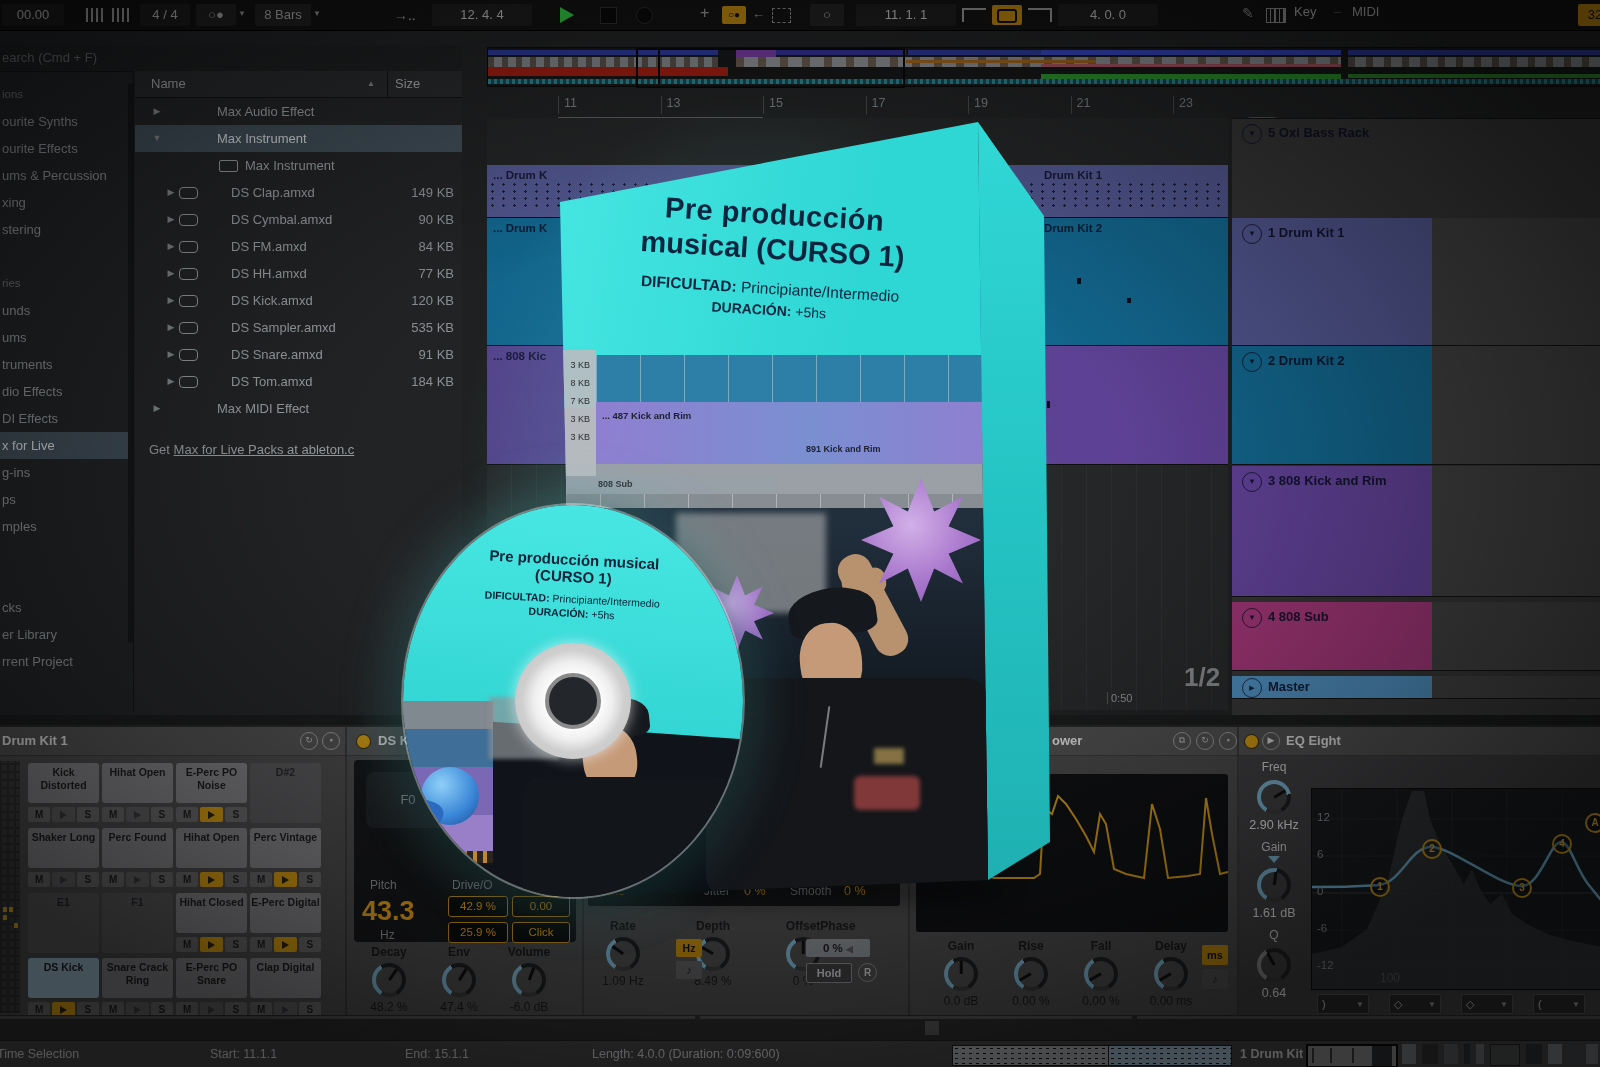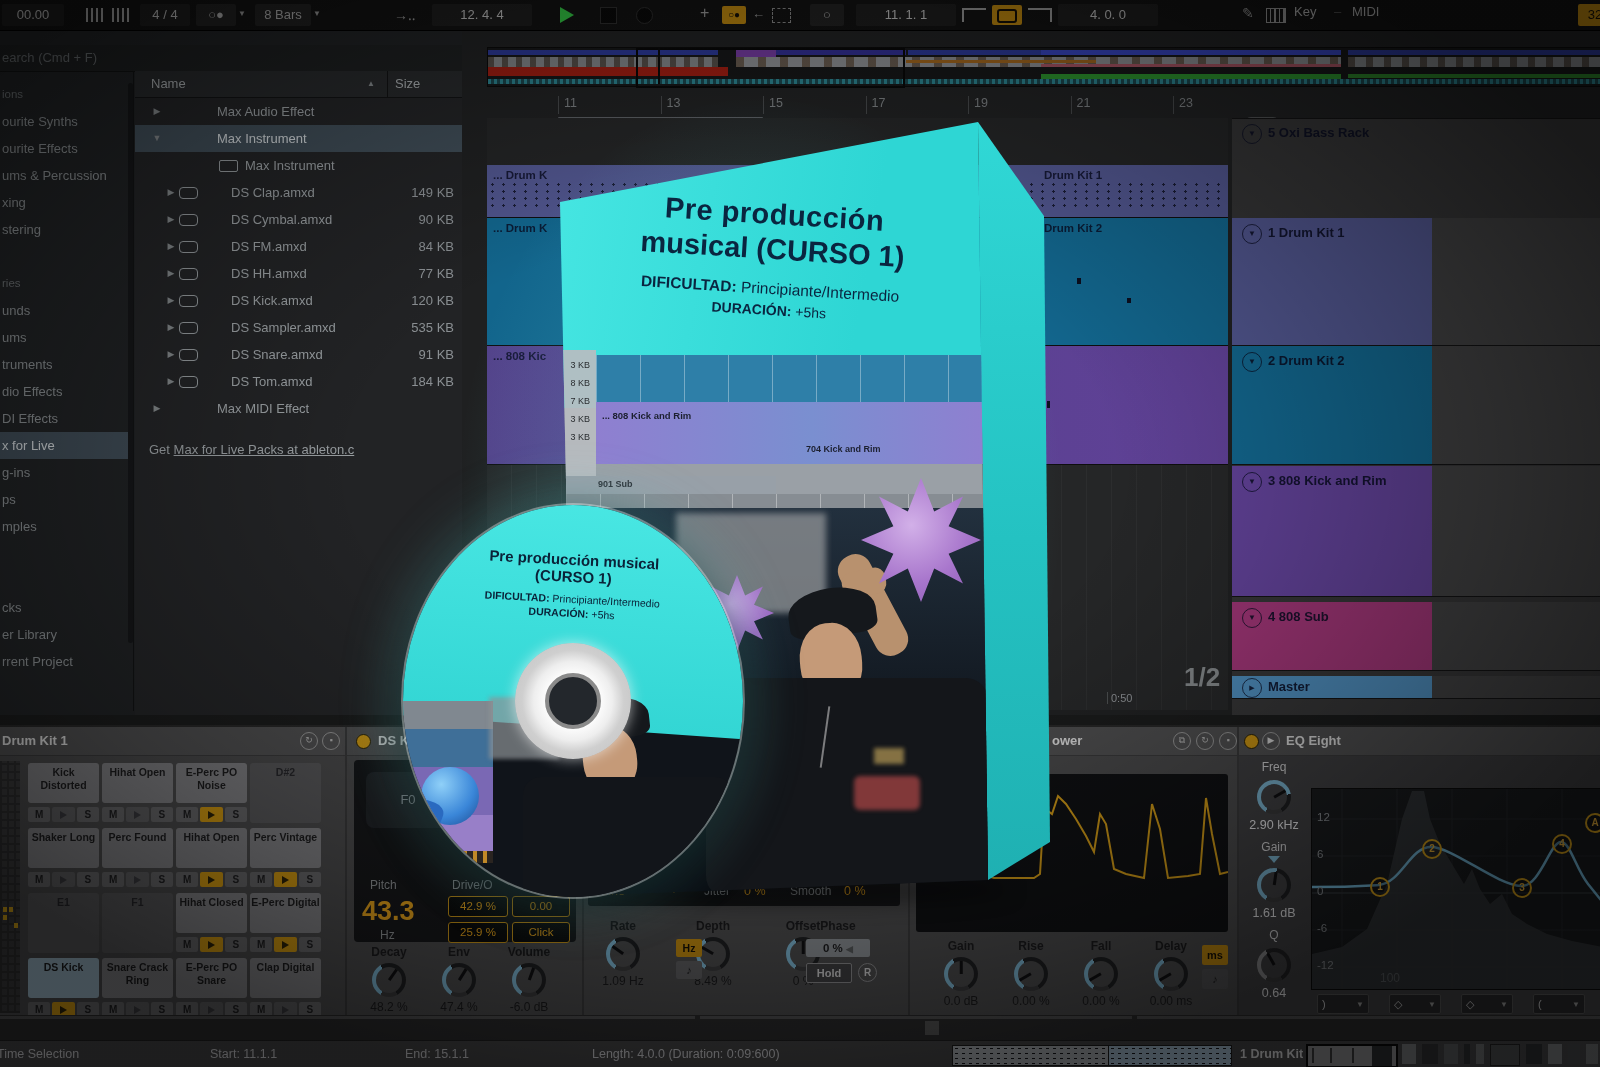--- a/index.html
+++ b/index.html
@@ -973,25 +973,25 @@
       <div style="position:absolute;left:0;top:-52px;width:34px;text-align:right;font-size:9px;color:#2a2d30;line-height:18px;">
 
       <div>3 KB</div>
           <div>8 KB</div>
           <div>7 KB</div>
           <div>3 KB</div>
           <div>3 KB</div>
         </div>
       <div class="gridlines" style="position:absolute;left:40px;top:-53px;width:392px;height:47px;background-color:#2e7fa8;"></div>
       <div class="gridlines" style="position:absolute;left:40px;top:-6px;width:392px;height:62px;background:linear-gradient(90deg,#8f7fd0,#7a8fd0 55%,#8f7fd0);">
-        <span style="position:absolute;left:6px;top:8px;font-size:9.5px;font-weight:bold;color:#1c2030;">... 808 Kick and Rim</span>
-        <span style="position:absolute;left:210px;top:42px;font-size:9px;font-weight:bold;color:#1c2030;">704 Kick and Rim</span>
+        <span style="position:absolute;left:6px;top:8px;font-size:9.5px;font-weight:bold;color:#1c2030;">... 487 Kick and Rim</span>
+        <span style="position:absolute;left:210px;top:42px;font-size:9px;font-weight:bold;color:#1c2030;">891 Kick and Rim</span>
       </div>
       <div style="position:absolute;left:0;top:68px;width:220px;height:18px;background:#98a0a8;">
-        <span style="position:absolute;left:42px;top:3px;font-size:9px;font-weight:bold;color:#30343a;">901 Sub</span>
+        <span style="position:absolute;left:42px;top:3px;font-size:9px;font-weight:bold;color:#30343a;">808 Sub</span>
       </div>
       <div class="gridlines" style="position:absolute;left:0;top:86px;width:432px;height:14px;background-color:#878d93;"></div>
     </div>
 
     <div class="fband" style="top:390px;height:388px;background:linear-gradient(180deg,#22303e,#0a0d12 75%);">
       <div style="position:absolute;left:120px;top:5px;width:150px;height:100px;background:#939699;opacity:.75;filter:blur(3px);"></div>
       <div style="position:absolute;left:300px;top:42px;width:34px;height:110px;background:#b8916e;border-radius:16px;transform:rotate(-28deg);"></div>
       <div style="position:absolute;left:286px;top:62px;width:44px;height:26px;background:#b8916e;border-radius:10px;transform:rotate(-12deg);"></div>
       <div style="position:absolute;left:232px;top:80px;width:88px;height:48px;background:#15181c;border-radius:50% 50% 22% 22%;transform:rotate(-8deg);"></div>
       <div style="position:absolute;left:244px;top:115px;width:62px;height:78px;background:#c59a78;border-radius:46%;transform:rotate(-5deg);"></div>

